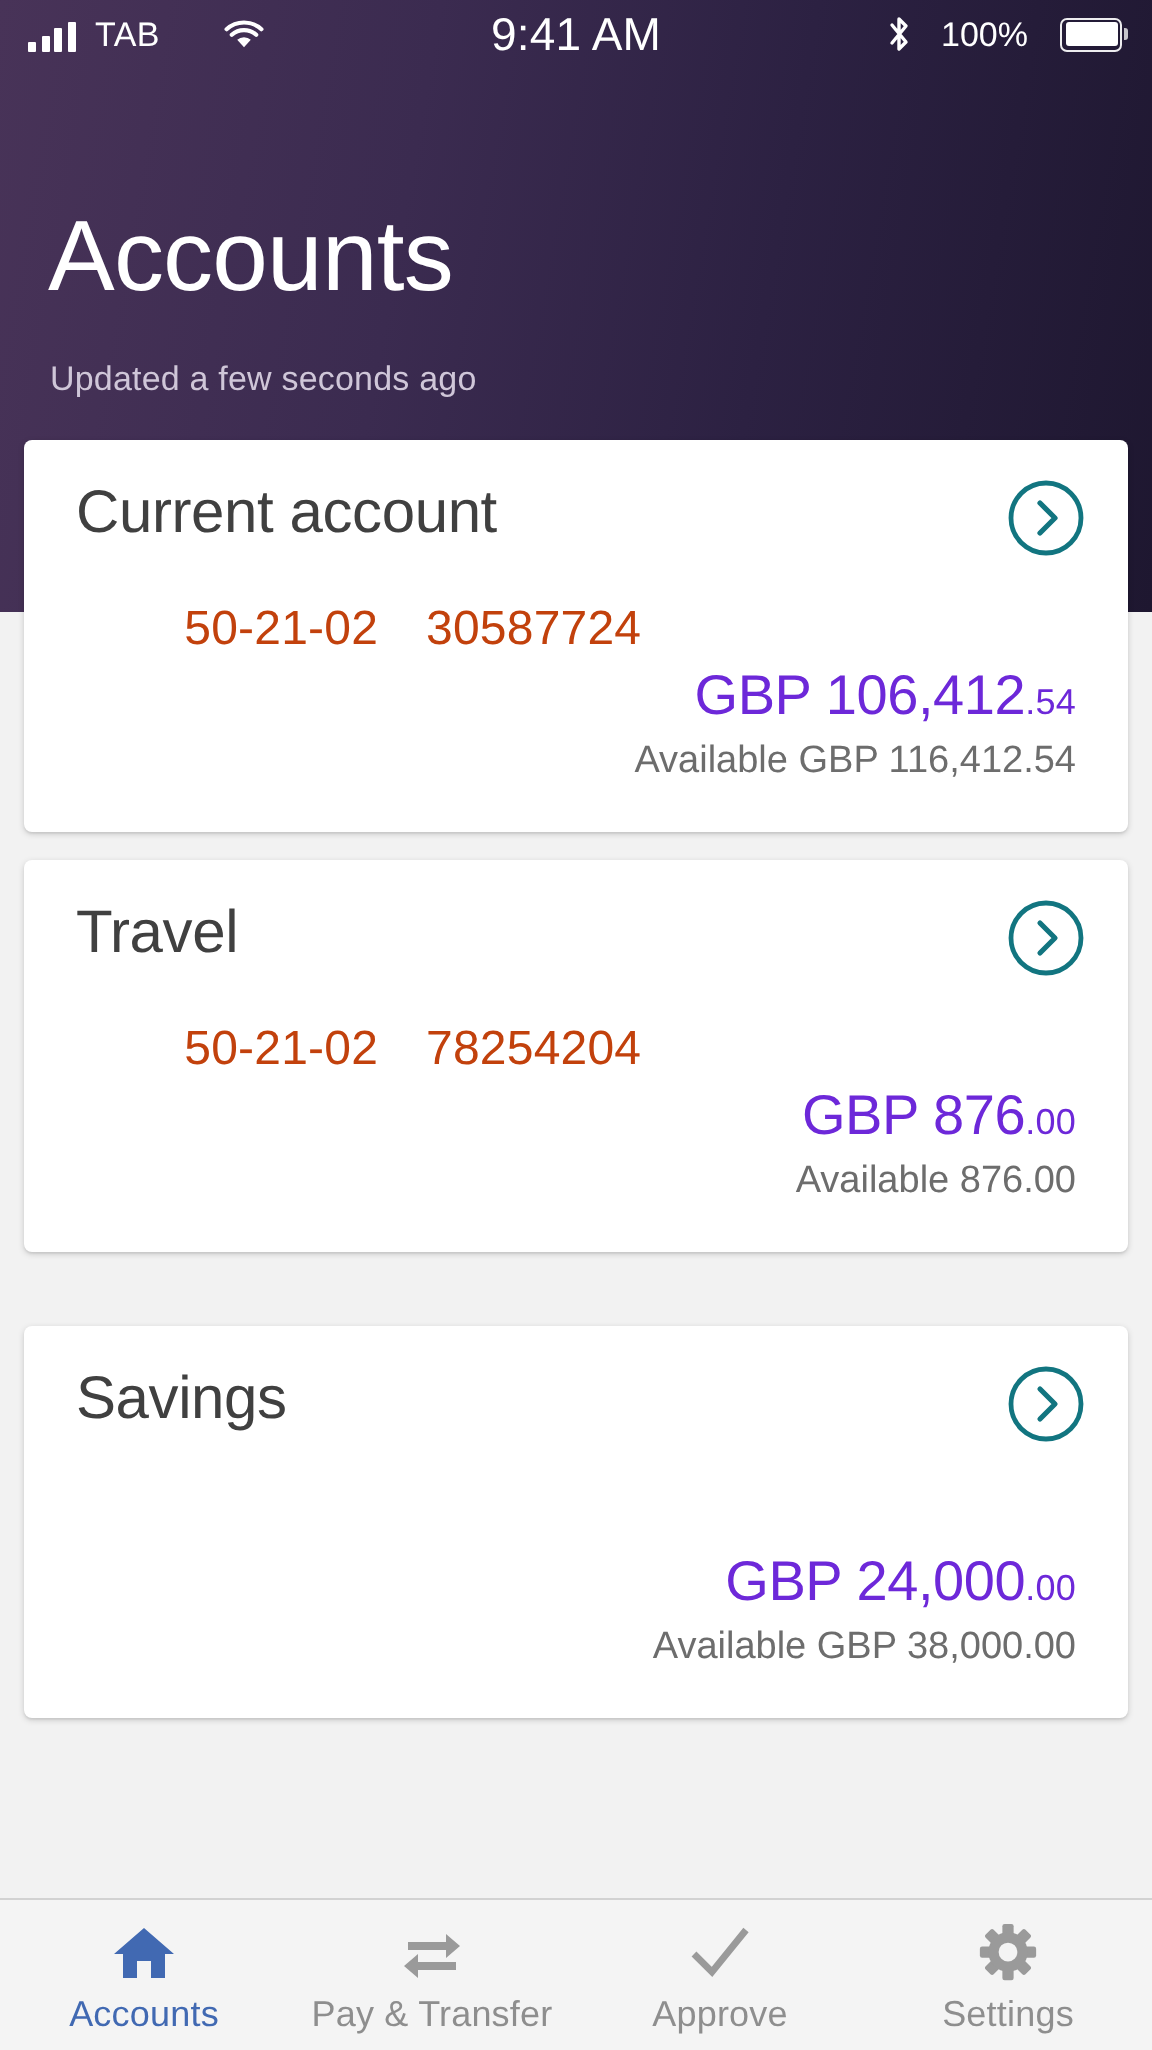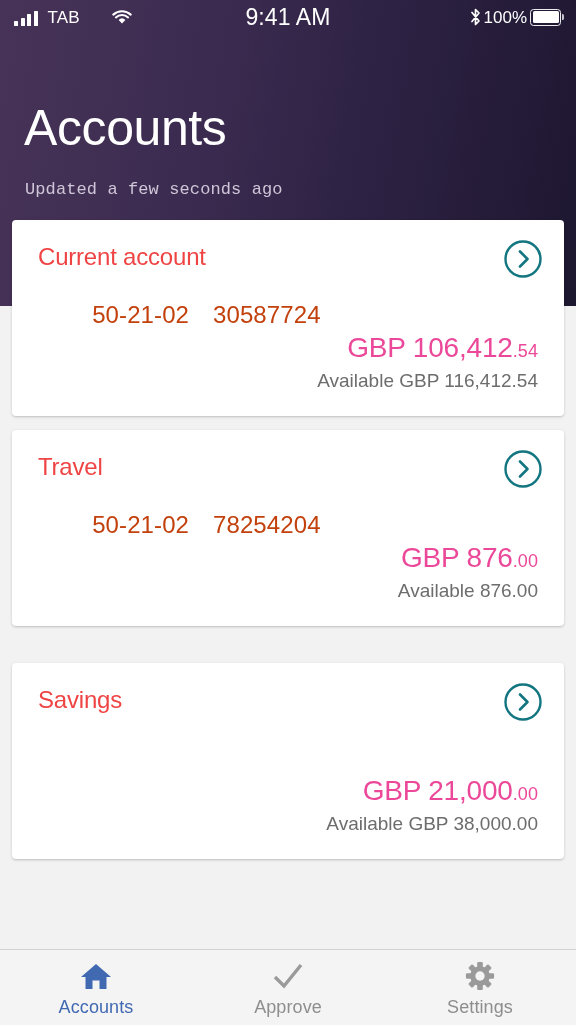--- a/index.html
+++ b/index.html
@@ -27,21 +27,21 @@
   .signal i:nth-child(1){ height:5px; }
   .signal i:nth-child(2){ height:8px; }
   .signal i:nth-child(3){ height:11.5px; }
   .signal i:nth-child(4){ height:15px; }
   .carrier { font-size:17px; line-height:17px; letter-spacing:0.2px; }
   .wifi { margin-left:22px; width:20px; height:16px; position:relative; }
   .sb-center {
     position:absolute; left:0; width:576px; text-align:center;
     font-size:23px; line-height:17px; letter-spacing:0.1px;
   }
-  .sb-right { position:absolute; right:12px; display:flex; align-items:center; gap:3px; }
+  .sb-right { position:absolute; right:12px; display:flex; align-items:center; gap:16px; }
   .bt { width:11px; height:18px; }
   .batt-pct { font-size:17px; line-height:17px; }
   .battery { position:relative; width:34px; height:17px; }
   .battery .shell {
     position:absolute; left:0; top:0; width:31px; height:17px;
     border:1.5px solid rgba(255,255,255,0.92); border-radius:3.5px;
   }
   .battery .fill {
     position:absolute; left:2.5px; top:2.5px; width:26px; height:12px;
     background:#fff; border-radius:1.5px;
@@ -51,53 +51,53 @@
     background:rgba(255,255,255,0.75); border-radius:0 1.5px 1.5px 0;
   }
 
   .page-title {
     position:absolute; left:24px; top:101px;
     font-size:50px; line-height:54px; color:#ffffff; font-weight:400;
     letter-spacing:-0.4px;
   }
   .page-subtitle {
     position:absolute; left:25px; top:180px;
-    font-size:17px; line-height:20px; color:#cfc6d8; letter-spacing:0.1px;font-family:Liberation Mono, monospace;
+    font-size:17px; line-height:20px; color:#cfc6d8; letter-spacing:0.1px;
   }
 
   
   .cards { position:absolute; left:0; top:0; width:576px; }
   .card {
     position:absolute; left:12px; width:552px; height:196px;
     background:#ffffff; border-radius:4px;
     box-shadow:0 1px 3px rgba(0,0,0,0.17), 0 1px 1px rgba(0,0,0,0.06);
   }
   .card-1 { top:220px; }
   .card-2 { top:430px; }
   .card-3 { top:663px; }
 
   .acct-name {
     position:absolute; left:26px; top:20px;
-    font-size:24px; line-height:34px; color:#ef4444; letter-spacing:-0.2px;
+    font-size:30px; line-height:34px; color:#404040; letter-spacing:-0.2px;
   }
   .acct-nums {
     position:absolute; left:26px; top:62px;
     font-size:24px; line-height:22px; color:#c2410c; letter-spacing:0.1px;
     white-space:pre;
   }
   .acct-nums .sortcode { margin-right:24px; }
 
   .chevron-btn {
     position:absolute; right:21px; top:19px;
     width:40px; height:40px;
   }
 
   .balance {
     position:absolute; right:26px; top:112px;
-    text-align:right; color:#ec4899; white-space:nowrap;
+    text-align:right; color:#6d28d9; white-space:nowrap;
   }
   .balance .main { font-size:28px; line-height:32px; letter-spacing:-0.2px; }
   .balance .dec  { font-size:18px; line-height:32px; letter-spacing:0.1px; }
   .available {
     position:absolute; right:26px; top:150px;
     text-align:right; font-size:19px; line-height:22px; color:#6d6d6d;
     white-space:nowrap;
   }
 
   
@@ -201,38 +201,47 @@
 
     <div class="card card-3">
       <div class="acct-name">Savings</div>
       <div class="chevron-btn">
         <svg width="40" height="40" viewBox="0 0 40 40">
           <circle cx="20" cy="20" r="17.5" stroke="#127580" stroke-width="2.4" fill="none"></circle>
           <path d="M17 12.5 L24.5 20 L17 27.5" stroke="#127580" stroke-width="2.6" fill="none" stroke-linecap="round" stroke-linejoin="round"></path>
         </svg>
       </div>
       <div class="balance">
-        <span class="main">GBP 21,000</span><span class="dec">.00</span>
+        <span class="main">GBP 24,000</span><span class="dec">.00</span>
       </div>
       <div class="available">Available GBP 38,000.00</div>
     </div>
 
   </div>
 
   <div class="tabbar">
 
     <div class="tab active">
       <span class="ico">
         <svg width="34" height="30" viewBox="0 0 34 30">
           <path d="M17 3 L32 16 L27.5 16 L27.5 28 L20.5 28 L20.5 19.5 L13.5 19.5 L13.5 28 L6.5 28 L6.5 16 L2 16 Z" fill="#4169b2"></path>
         </svg>
       </span>
       <span class="lbl">Accounts</span>
     </div>
 
+    <div class="tab">
+      <span class="ico">
+        <svg width="34" height="30" viewBox="0 0 34 30">
+          <path d="M5 10 L24 10 L24 6 L31 12 L24 18 L24 14 L5 14 Z" fill="#9a9a9a"></path>
+          <path d="M29 20 L10 20 L10 16 L3 22 L10 28 L10 24 L29 24 Z" fill="#9a9a9a"></path>
+        </svg>
+      </span>
+      <span class="lbl">Pay &amp; Transfer</span>
+    </div>
 
     <div class="tab">
       <span class="ico">
         <svg width="34" height="30" viewBox="0 0 34 30">
           <path d="M4 16 L13 25 L30 4" stroke="#9a9a9a" stroke-width="3.4" fill="none" stroke-linecap="butt" stroke-linejoin="miter"></path>
         </svg>
       </span>
       <span class="lbl">Approve</span>
     </div>
 

